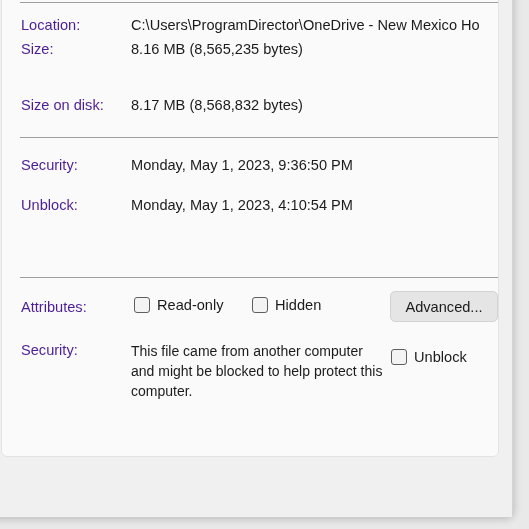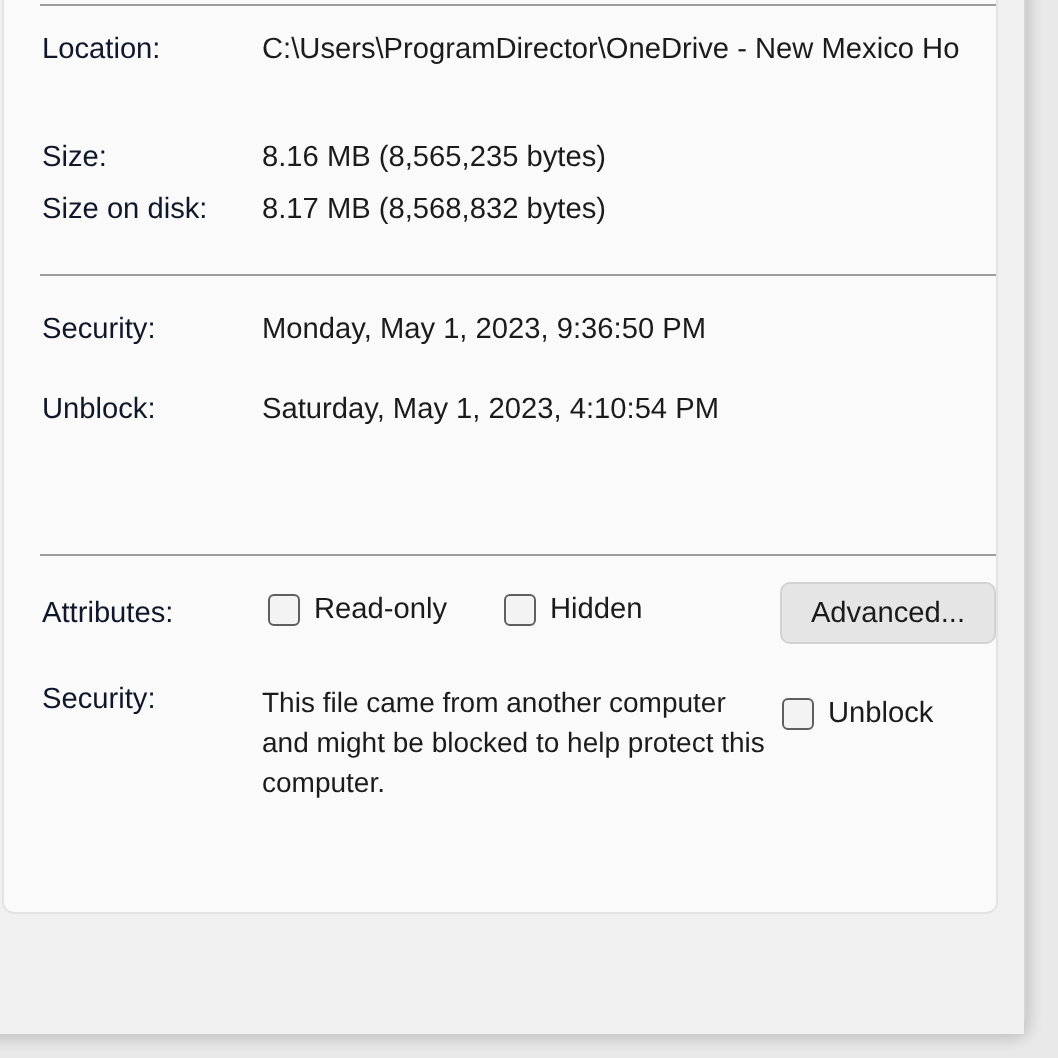--- a/index.html
+++ b/index.html
@@ -55,21 +55,21 @@
     position: absolute;
     left: 0;
     width: 100%;
     height: 21px;
   }
   .row-label {
     position: absolute;
     left: 19px;
     top: 0;
     font-size: 14.6px;
-    color: #0f172a;
+    color: #4c1d95;
     white-space: nowrap;
   }
   .row-value {
     position: absolute;
     left: 129px;
     top: 0;
     font-size: 14.6px;
     color: #1b1b1b;
     white-space: nowrap;
   }
@@ -146,38 +146,38 @@
 <div id="window-frame">
 
   <div id="content-panel">
 
     <div class="sep" style="top:12px"></div>
 
     <div class="row" style="top:27px">
       <span class="row-label">Location:</span>
       <span class="row-value">C:\Users\ProgramDirector\OneDrive - New Mexico Ho</span>
     </div>
-    <div class="row" style="top:81px">
+    <div class="row" style="top:51px">
       <span class="row-label">Size:</span>
       <span class="row-value">8.16 MB (8,565,235 bytes)</span>
     </div>
     <div class="row" style="top:107px">
       <span class="row-label">Size on disk:</span>
       <span class="row-value">8.17 MB (8,568,832 bytes)</span>
     </div>
 
     <div class="sep" style="top:147px"></div>
 
     <div class="row" style="top:167px">
       <span class="row-label">Security:</span>
       <span class="row-value">Monday, May 1, 2023, 9:36:50 PM</span>
     </div>
     <div class="row" style="top:207px">
       <span class="row-label">Unblock:</span>
-      <span class="row-value">Saturday, May 1, 2023, 4:10:54 PM</span>
+      <span class="row-value">Monday, May 1, 2023, 4:10:54 PM</span>
     </div>
 
     <div class="sep" style="top:287px"></div>
 
     <div class="row" style="top:309px">
       <span class="row-label">Attributes:</span>
     </div>
     <div class="cb-wrap" style="left:132px; top:307px">
       <span class="cb-box"></span>
       <span class="cb-label">Read-only</span>

